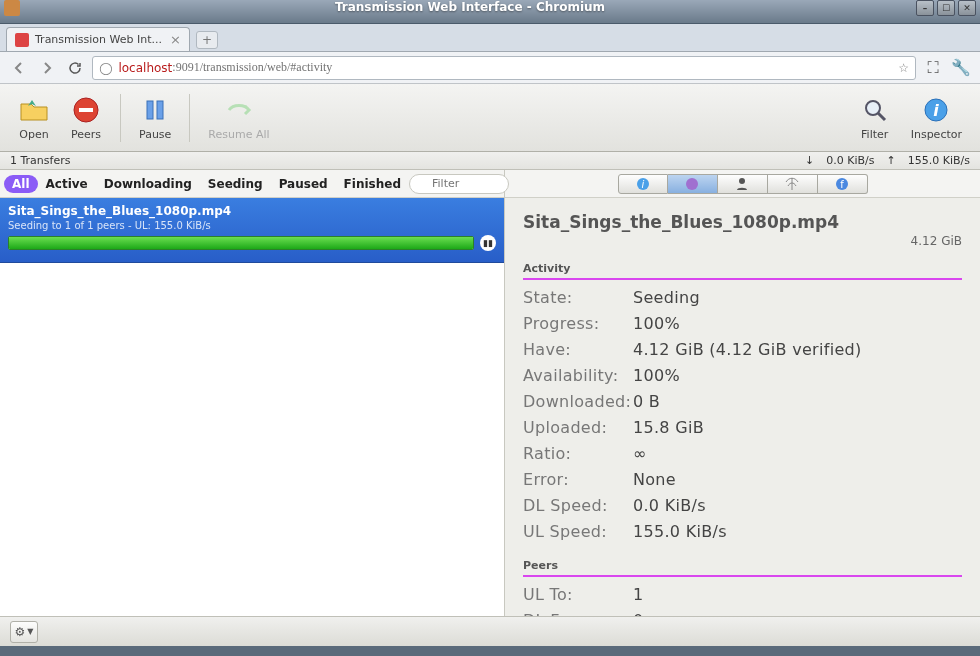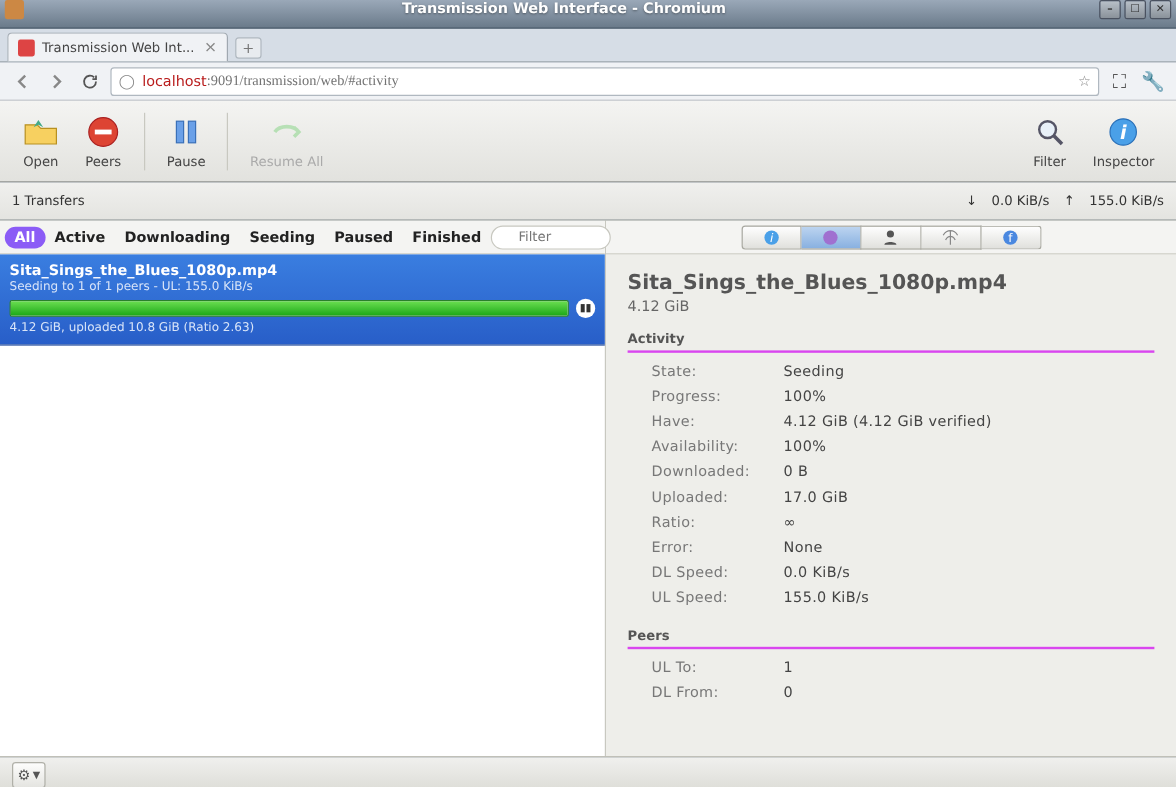--- a/index.html
+++ b/index.html
@@ -32,21 +32,21 @@
 .tool-group { display: flex; gap: 8px; }
 .tool-sep { width: 1px; height: 48px; background: #c8c8c0; margin: 0 12px; }
 .tool-btn { display: flex; flex-direction: column; align-items: center; gap: 2px; padding: 4px 6px; cursor: pointer; border-radius: 3px; }
 .tool-btn .ticon { width: 32px; height: 32px; display: flex; align-items: center; justify-content: center; }
 .tool-btn .tlabel { font-size: 11px; color: #444; }
 .tool-btn.disabled .tlabel { color: #aaa; }
 .tool-btn.disabled .ticon { opacity: .4; }
 .tool-spacer { flex: 1; }
 
 
-.tm-status { height: 32px; background: linear-gradient(#f0f0ee, #e4e4e0); border-bottom: 1px solid #c0c0b8; display: flex; align-items: center; font-size: 11px; color: #333; padding: 0 10px; gap: 12px; }
+.tm-status { height: 18px; background: linear-gradient(#f0f0ee, #e4e4e0); border-bottom: 1px solid #c0c0b8; display: flex; align-items: center; font-size: 11px; color: #333; padding: 0 10px; gap: 12px; }
 .tm-status .spacer { flex: 1; }
 
 
 .tm-body { display: flex; height: 446px; }
 .left-panel { width: 505px; border-right: 1px solid #c8c8c0; display: flex; flex-direction: column; background: #fff; }
 .filter-row { height: 28px; background: #f4f4f2; border-bottom: 1px solid #d0d0c8; display: flex; align-items: center; font-size: 12px; gap: 0; padding-left: 4px; }
 .filter-pill { padding: 2px 8px; color: #222; cursor: pointer; font-weight: bold; }
 .filter-pill.active { background: #8b5cf6; color: #fff; border-radius: 9px; }
 .filter-input { margin-left: auto; margin-right: 6px; height: 20px; width: 100px; border: 1px solid #c8c8c0; border-radius: 10px; padding: 0 8px 0 22px; font-size: 11px; position: relative; background: #fff; }
 .filter-wrap { position: relative; margin-left: auto; display: flex; align-items: center; }
@@ -64,23 +64,23 @@
 
 .inspector { flex: 1; background: #eeeeea; display: flex; flex-direction: column; font-size: 11px; color: #444; }
 .insp-tabs { height: 28px; display: flex; align-items: center; justify-content: center; gap: 0; padding: 4px 0; background: #f4f4f2; border-bottom: 1px solid #d0d0c8; }
 .insp-tab { width: 50px; height: 20px; border: 1px solid #a8a8a0; display: flex; align-items: center; justify-content: center; background: linear-gradient(#fefefe,#e0e0dc); cursor: pointer; }
 .insp-tab:first-child { border-radius: 3px 0 0 3px; }
 .insp-tab:last-child { border-radius: 0 3px 3px 0; }
 .insp-tab.active { background: linear-gradient(#bcd4f0, #88b0e0); }
 .insp-tab + .insp-tab { border-left: none; }
 .insp-body { padding: 14px 18px; overflow: auto; }
 .insp-title { font-size: 17px; font-weight: bold; color: #555; margin-bottom: 2px; }
-.insp-size { font-size: 12px; color: #666; margin-bottom: 14px; }
+.insp-size { font-size: 12px; color: #666; margin-bottom: 14px; text-align: right; }
 .insp-section { font-size: 11px; font-weight: bold; color: #555; margin-bottom: 8px; border-bottom: 2px solid #d946ef; padding-bottom: 3px; }
-.insp-grid { display: grid; grid-template-columns: 110px 1fr; row-gap: 7px; font-size: 12px; margin-bottom: 18px; letter-spacing: .3px; margin-left: 20px; }
+.insp-grid { display: grid; grid-template-columns: 110px 1fr; row-gap: 7px; font-size: 16px; margin-bottom: 18px; letter-spacing: .3px; }
 .insp-grid .k { color: #777; }
 .insp-grid .v { color: #444; }
 
 
 .bottom-bar { height: 30px; background: linear-gradient(#f0f0ee,#dcdcd6); border-top: 1px solid #c0c0b8; display: flex; align-items: center; padding: 0 10px; }
 .gear-btn { width: 28px; height: 22px; border: 1px solid #b0b0a8; border-radius: 3px; background: linear-gradient(#fdfdfc,#e4e4e0); display: flex; align-items: center; justify-content: center; cursor: pointer; font-size: 12px; color: #555; gap: 2px; }
 
 
 svg { display: block; }
 </style>
@@ -225,21 +225,20 @@
 
     <div class="torrent-row">
       <div class="torrent-name">Sita_Sings_the_Blues_1080p.mp4</div>
       <div class="torrent-sub">Seeding to 1 of 1 peers - UL: 155.0 KiB/s</div>
       <div class="torrent-bar-wrap">
         <div class="torrent-bar">
             <div class="torrent-bar-fill"></div>
           </div>
         <div class="torrent-pause">▮▮</div>
       </div>
-      <div class="torrent-stats">4.12 GiB, uploaded 10.8 GiB (Ratio 2.63)</div>
     </div>
   </div>
 
   <div class="inspector">
     <div class="insp-tabs">
       <div class="insp-tab">
           <svg width="16" height="16">
             <circle cx="8" cy="8" r="6" fill="#4aa0e8"></circle>
             <text x="8" y="12" font-size="10" fill="#fff" text-anchor="middle" font-style="italic">i</text>
           </svg>
@@ -277,21 +276,21 @@
           <div class="v">Seeding</div>
         <div class="k">Progress:</div>
           <div class="v">100%</div>
         <div class="k">Have:</div>
           <div class="v">4.12 GiB (4.12 GiB verified)</div>
         <div class="k">Availability:</div>
           <div class="v">100%</div>
         <div class="k">Downloaded:</div>
           <div class="v">0 B</div>
         <div class="k">Uploaded:</div>
-          <div class="v">17.0 GiB</div>
+          <div class="v">15.8 GiB</div>
         <div class="k">Ratio:</div>
           <div class="v">∞</div>
         <div class="k">Error:</div>
           <div class="v">None</div>
         <div class="k">DL Speed:</div>
           <div class="v">0.0 KiB/s</div>
         <div class="k">UL Speed:</div>
           <div class="v">155.0 KiB/s</div>
       </div>
 

